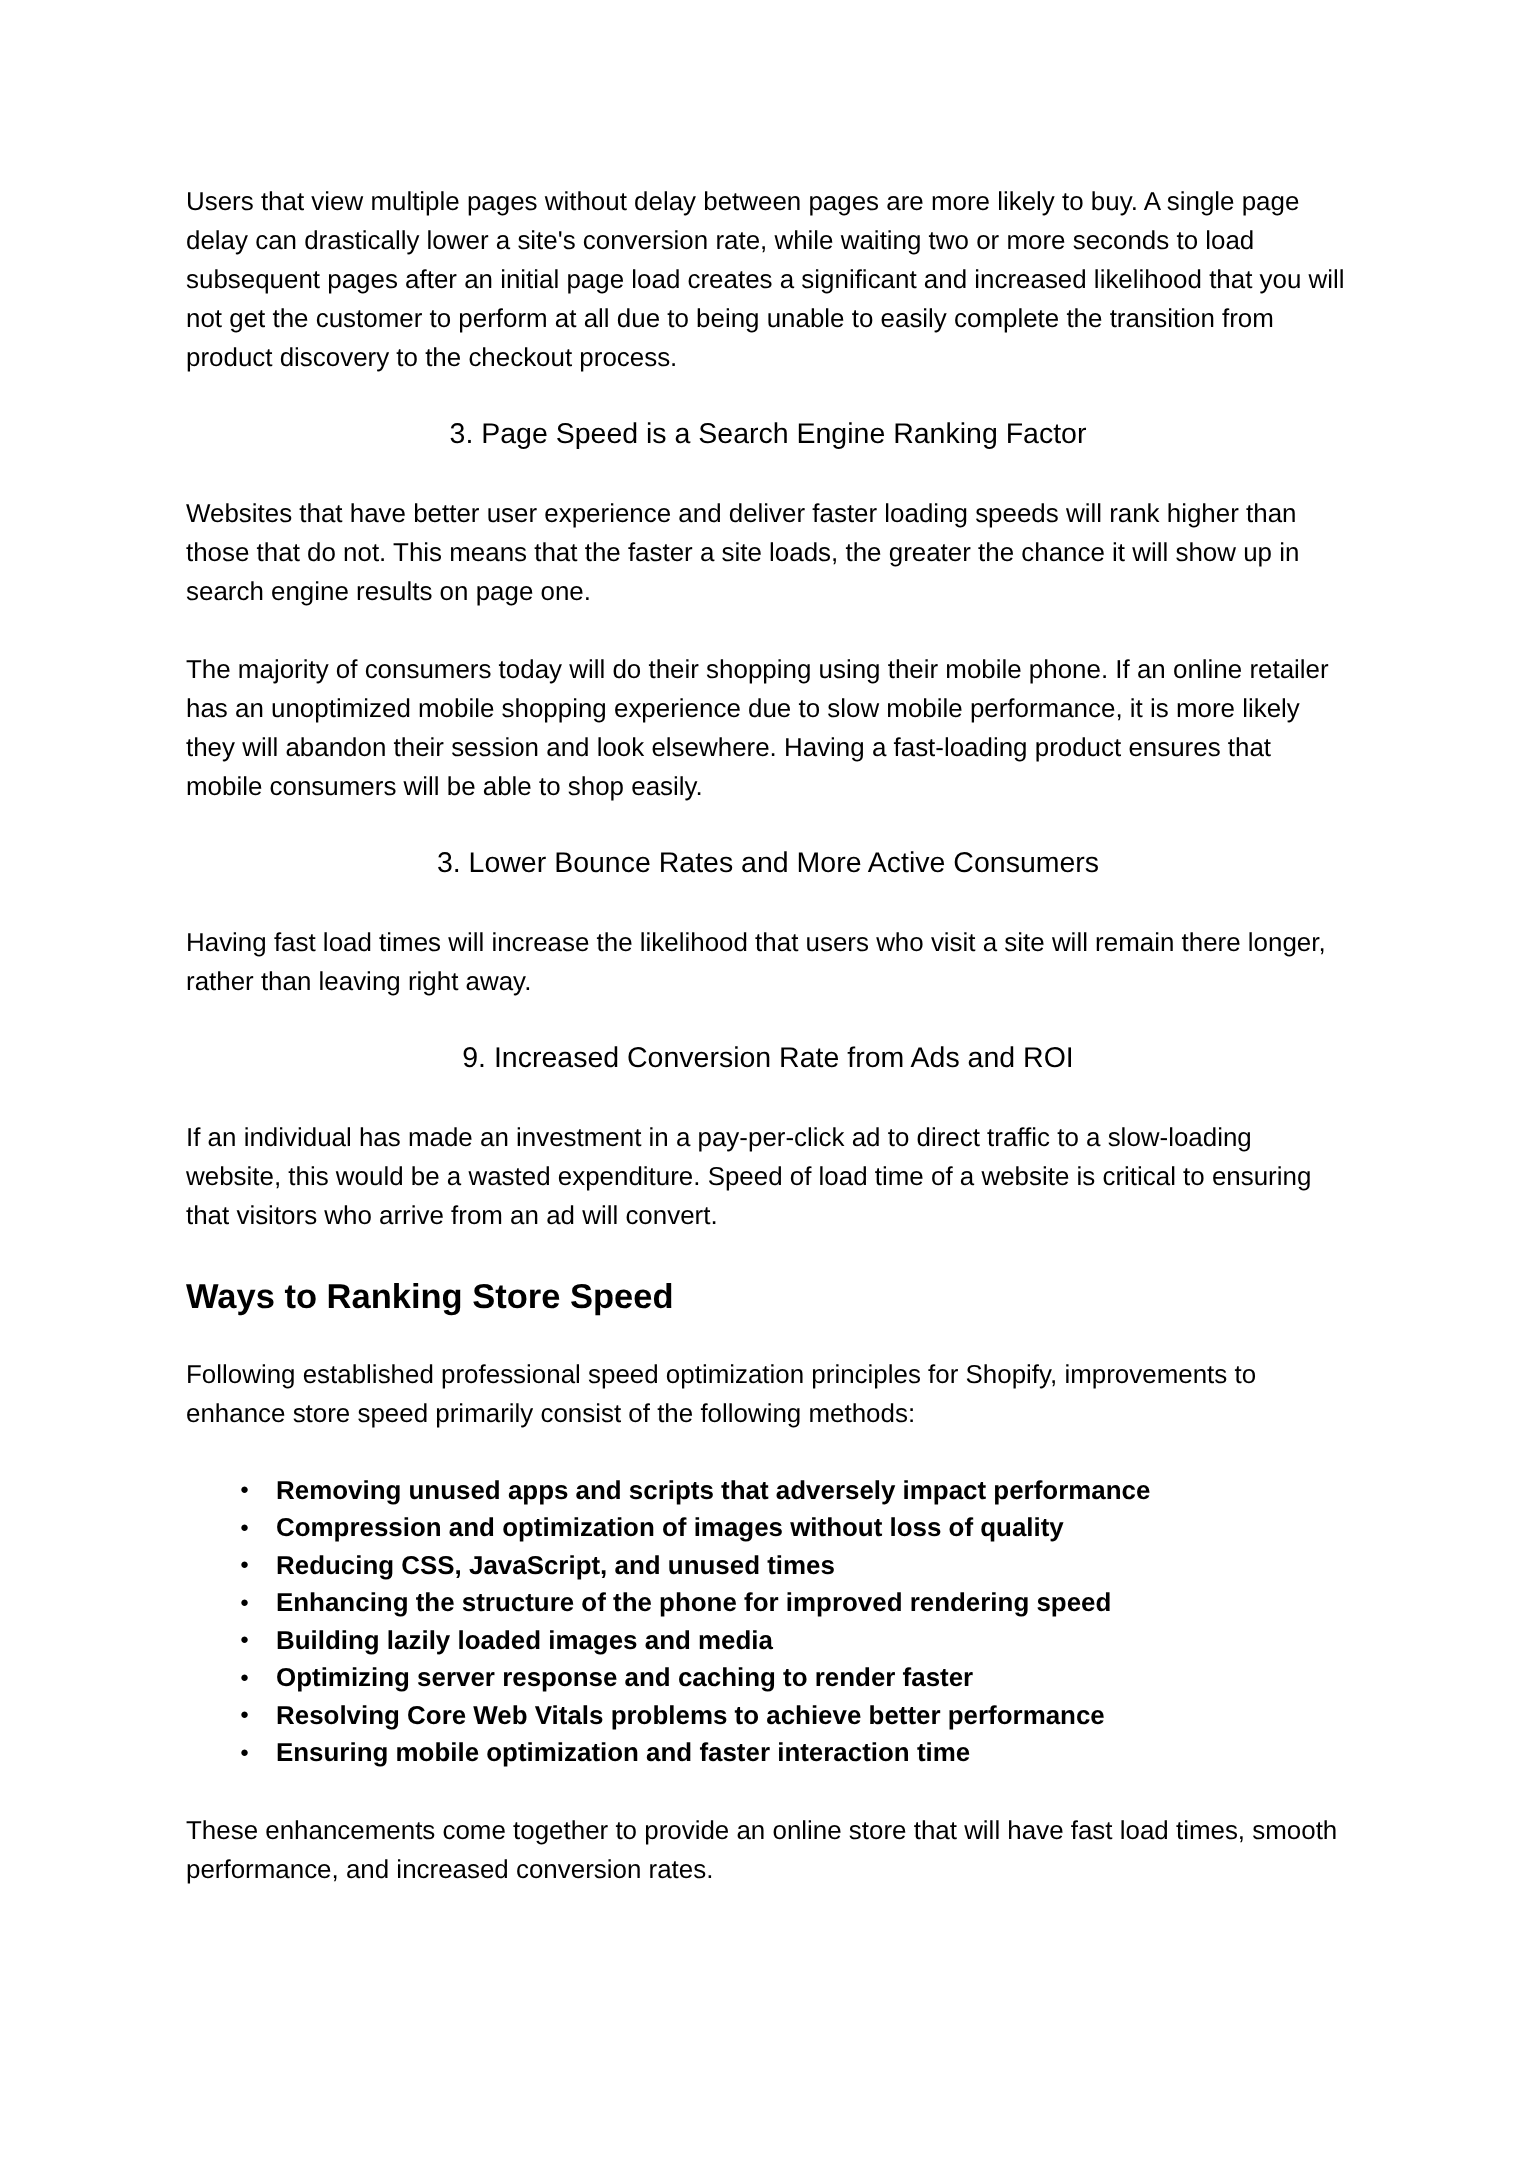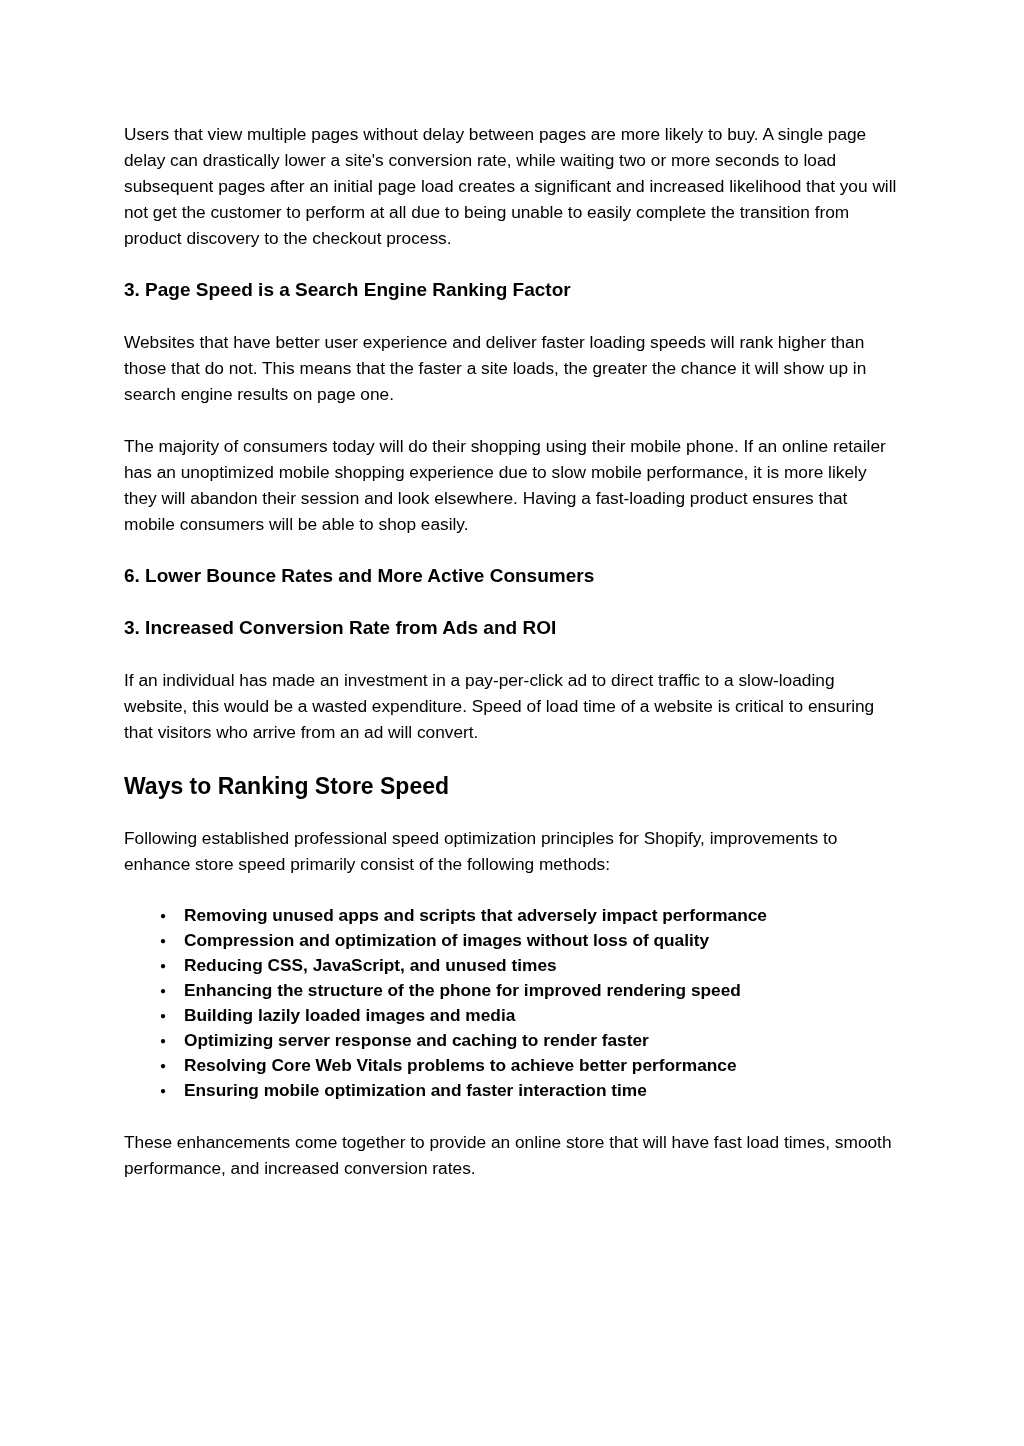--- a/index.html
+++ b/index.html
@@ -24,22 +24,23 @@
   }
   .body-text {
     font-size: 17.3px;
     line-height: 26px;
     font-weight: 400;
     margin: 0 0 26px 0;
   }
   .section-heading {
     font-size: 19px;
     line-height: 26px;
-    font-weight: 700;
+    font-weight: 400;
     margin: 12px 0 26px 0;
+    text-align: center;
   }
   .major-heading {
     font-size: 23px;
     line-height: 30px;
     font-weight: 700;
     margin: 0 0 24px 0;
   }
   .methods-list {
     list-style: none;
     margin: 0 0 26px 0;
@@ -72,23 +73,24 @@
 <div class="page">
   <div class="content">
 
     <p class="body-text">Users that view multiple pages without delay between pages are more likely to buy. A single page delay can drastically lower a site's conversion rate, while waiting two or more seconds to load subsequent pages after an initial page load creates a significant and increased likelihood that you will not get the customer to perform at all due to being unable to easily complete the transition from product discovery to the checkout process.</p>
 
     <h3 class="section-heading">3. Page Speed is a Search Engine Ranking Factor</h3>
     <p class="body-text">Websites that have better user experience and deliver faster loading speeds will rank higher than those that do not. This means that the faster a site loads, the greater the chance it will show up in search engine results on page one.</p>
 
     <p class="body-text">The majority of consumers today will do their shopping using their mobile phone. If an online retailer has an unoptimized mobile shopping experience due to slow mobile performance, it is more likely they will abandon their session and look elsewhere. Having a fast-loading product ensures that mobile consumers will be able to shop easily.</p>
 
-    <h3 class="section-heading">6. Lower Bounce Rates and More Active Consumers</h3>
+    <h3 class="section-heading">3. Lower Bounce Rates and More Active Consumers</h3>
+    <p class="body-text">Having fast load times will increase the likelihood that users who visit a site will remain there longer, rather than leaving right away.</p>
 
-    <h3 class="section-heading">3. Increased Conversion Rate from Ads and ROI</h3>
+    <h3 class="section-heading">9. Increased Conversion Rate from Ads and ROI</h3>
     <p class="body-text">If an individual has made an investment in a pay-per-click ad to direct traffic to a slow-loading website, this would be a wasted expenditure. Speed of load time of a website is critical to ensuring that visitors who arrive from an ad will convert.</p>
 
     <h2 class="major-heading">Ways to Ranking Store Speed</h2>
     <p class="body-text">Following established professional speed optimization principles for Shopify, improvements to enhance store speed primarily consist of the following methods:</p>
 
     <ul class="methods-list">
       <li class="method-item">
         <span class="bullet">●</span>
         <span class="method-text">Removing unused apps and scripts that adversely impact performance</span>
       </li>

